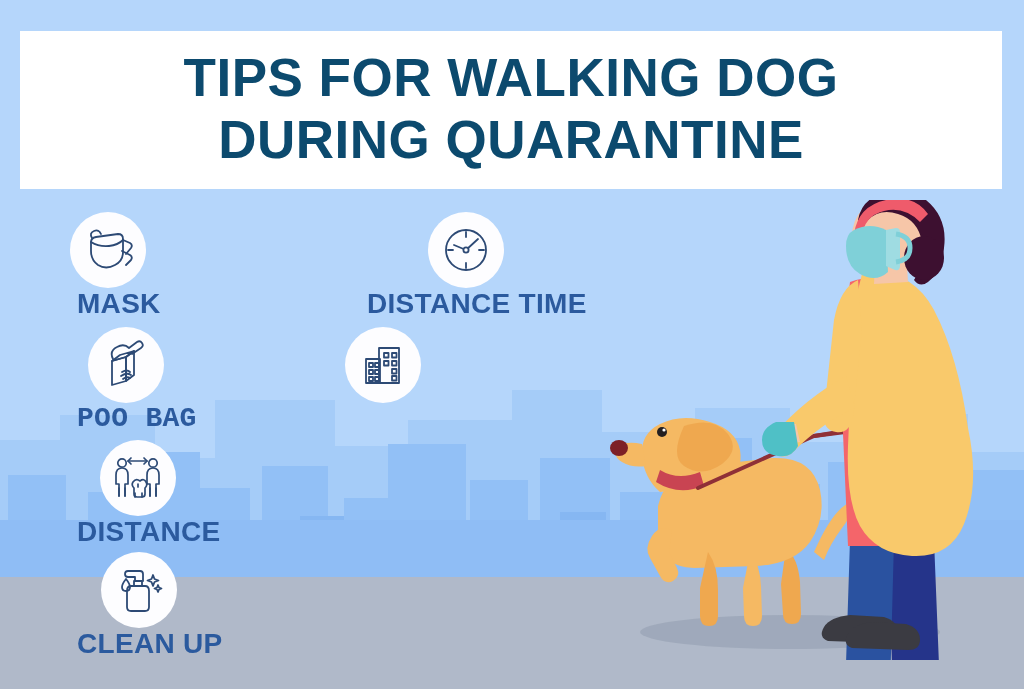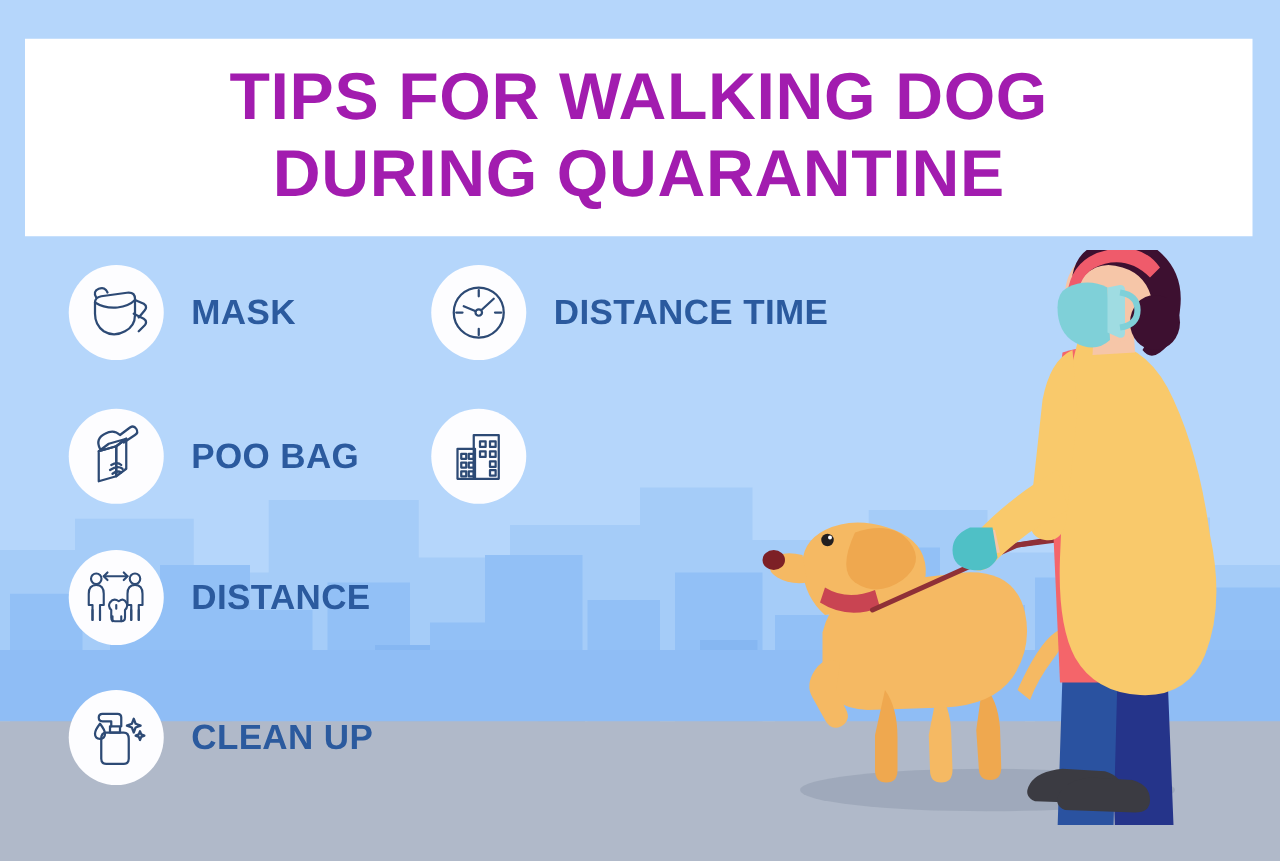--- a/index.html
+++ b/index.html
@@ -14,41 +14,41 @@
   .sky{position:absolute;left:0;top:0;width:1024px;height:577px;background:#b5d6fb;}
   .sky-band{position:absolute;left:0;top:520px;width:1024px;height:57px;background:#8fbdf5;}
   .ground{position:absolute;left:0;top:577px;width:1024px;height:112px;background:#b0b9c9;}
   .skyline{position:absolute;left:0;top:380px;width:1024px;height:200px;}
   .shadow-ellipse{position:absolute;width:300px;height:34px;left:640px;top:615px;
      background:#9aa4b5;border-radius:50%;opacity:.75;}
 
   
   .banner{position:absolute;left:20px;top:31px;width:982px;height:158px;background:#ffffff;}
   .banner h1{
-     margin:0;padding:16px;color:#a21caf;text-align:center;
+     margin:0;padding:16px;color:#0c4a6e;text-align:center;
      font-weight:bold;font-size:53px;line-height:62px;letter-spacing:.5px;
      padding-top:16px;font-family:"Liberation Sans","DejaVu Sans",sans-serif;
   }
   .banner h1 .ln{display:block;}
 
   
   .tips{position:absolute;left:55px;top:212px;width:700px;height:460px;}
-  .tip{position:absolute;display:flex;align-items:center;}
+  .tip{position:absolute;display:flex;align-items:center;flex-direction:column;}
   .bubble{
      width:76px;height:76px;border-radius:50%;background:#fdfdff;
      display:flex;align-items:center;justify-content:center;flex:0 0 auto;
      box-shadow:0 0 0 0 rgba(0,0,0,0);
   }
   .tip-label{
      margin-left:22px;color:#2b5a9e;font-weight:bold;font-size:28px;
      letter-spacing:.3px;white-space:nowrap;
   }
   .col0{left:0px;}
   .col1{left:290px;}
-  .r0{top:0px;} .r1{top:115px;} .r2{top:228px;text-align:right;} .r3{top:340px;align-items:center;}
+  .r0{top:0px;} .r1{top:115px;font-family:Liberation Mono, monospace;} .r2{top:228px;text-align:right;} .r3{top:340px;align-items:center;}
 
   svg{display:block;}
 </style>
 </head>
 <body>
 
 <div id="poster">
 
   <div class="sky"></div>
 

